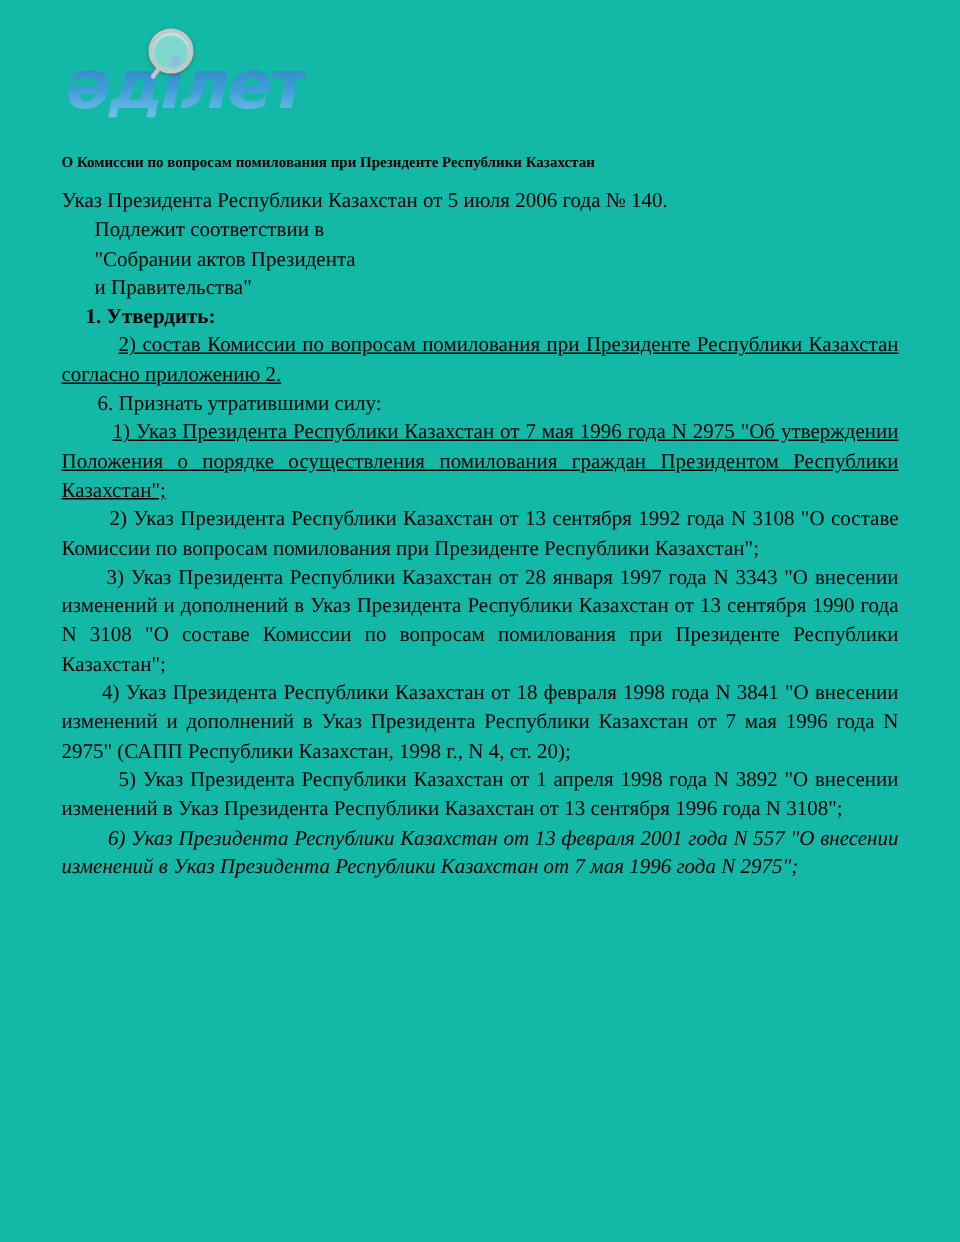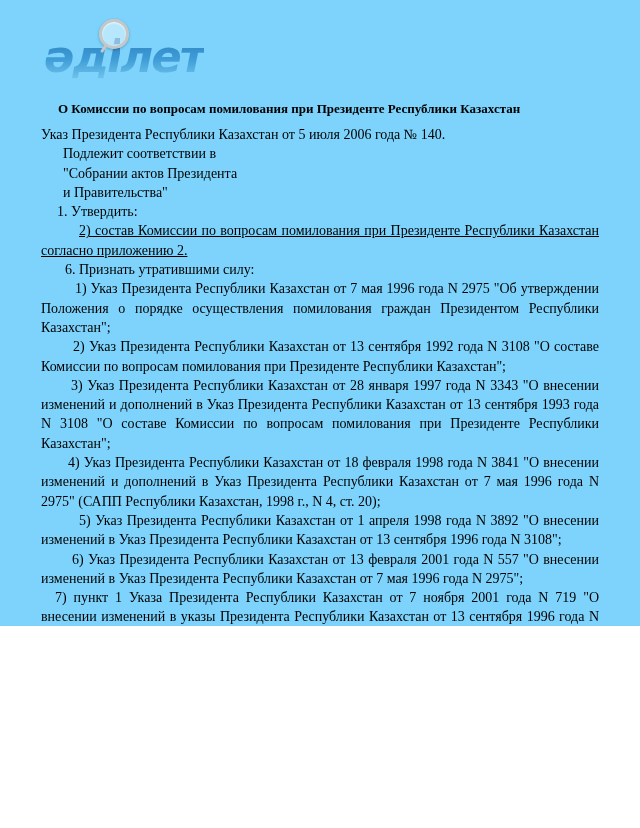--- a/index.html
+++ b/index.html
@@ -4,23 +4,23 @@
 <style>
   html, body { margin: 0; padding: 0; }
   body {
     width: 640px; height: 828px;
     background: #ffffff;
     font-family: "Liberation Serif", serif;
     color: #000000;
   }
   .page {
     position: relative;
-    width: 640px; height: 626px;
+    width: 640px; height: 828px;
     overflow: hidden;
-    background: #7dd3fc;
+    background: #14b8a6;
   }
 
   
   .logo {
     margin: 34px 0 0 44px;
     height: 48px;
     font-family: "DejaVu Sans", sans-serif;
     font-style: italic;
     font-weight: bold;
     font-size: 45px;
@@ -58,22 +58,22 @@
     position: absolute;
     bottom: -7px; left: 0px;
     width: 3px; height: 8px;
     background: #c6c6c6;
     border-radius: 2px;
     transform: rotate(35deg);
   }
 
   
   .doc-title {
-    margin: 17px 41px 0 58px;
-    font-size: 13px;
+    margin: 17px 41px 0 41px;
+    font-size: 10px;
     font-weight: bold;
     line-height: 19px;
   }
   .doc-body {
     margin: 7px 41px 0 41px;
     font-size: 14px;
     line-height: 19.3px;
   }
   .para { margin: 0; }
   .para.justify { text-align: justify; }
@@ -88,25 +88,24 @@
     <span class="brand">әд</span><span class="i-wrap"><span class="lens"></span><span class="brand">і</span></span><span class="brand">лет</span>
   </div>
 
   <h1 class="doc-title">О Комиссии по вопросам помилования при Президенте Республики Казахстан</h1>
 
   <div class="doc-body">
       <p class="para" style="text-indent: 0px;"><span>Указ Президента Республики Казахстан от 5 июля 2006 года № 140.</span></p>
       <p class="para" style="text-indent: 0px; margin-left: 22px;"><span>Подлежит соответствии в</span></p>
       <p class="para" style="text-indent: 0px; margin-left: 22px;"><span>"Собрании актов Президента</span></p>
       <p class="para" style="text-indent: 0px; margin-left: 22px;"><span>и Правительства"</span></p>
-      <p class="para" style="text-indent: 16px;"><span>1. Утвердить:</span></p>
+      <p class="para" style="text-indent: 16px; font-weight: bold;"><span>1. Утвердить:</span></p>
       <p class="para justify" style="text-indent: 38px; text-decoration: underline;"><span>2) состав Комиссии по вопросам помилования при Президенте Республики Казахстан согласно приложению 2.</span></p>
       <p class="para" style="text-indent: 24px;"><span>6. Признать утратившими силу:</span></p>
-      <p class="para justify" style="text-indent: 34px;"><span>1) Указ Президента Республики Казахстан от 7 мая 1996 года N 2975 "Об утверждении Положения о порядке осуществления помилования граждан Президентом Республики Казахстан";</span></p>
+      <p class="para justify" style="text-indent: 34px; text-decoration: underline;"><span>1) Указ Президента Республики Казахстан от 7 мая 1996 года N 2975 "Об утверждении Положения о порядке осуществления помилования граждан Президентом Республики Казахстан";</span></p>
       <p class="para justify" style="text-indent: 32px;"><span>2) Указ Президента Республики Казахстан от 13 сентября 1992 года N 3108 "О составе Комиссии по вопросам помилования при Президенте Республики Казахстан";</span></p>
-      <p class="para justify" style="text-indent: 30px;"><span>3) Указ Президента Республики Казахстан от 28 января 1997 года N 3343 "О внесении изменений и дополнений в Указ Президента Республики Казахстан от 13 сентября 1993 года N 3108 "О составе Комиссии по вопросам помилования при Президенте Республики Казахстан";</span></p>
+      <p class="para justify" style="text-indent: 30px;"><span>3) Указ Президента Республики Казахстан от 28 января 1997 года N 3343 "О внесении изменений и дополнений в Указ Президента Республики Казахстан от 13 сентября 1990 года N 3108 "О составе Комиссии по вопросам помилования при Президенте Республики Казахстан";</span></p>
       <p class="para justify" style="text-indent: 27px;"><span>4) Указ Президента Республики Казахстан от 18 февраля 1998 года N 3841 "О внесении изменений и дополнений в Указ Президента Республики Казахстан от 7 мая 1996 года N 2975" (САПП Республики Казахстан, 1998 г., N 4, ст. 20);</span></p>
       <p class="para justify" style="text-indent: 38px;"><span>5) Указ Президента Республики Казахстан от 1 апреля 1998 года N 3892 "О внесении изменений в Указ Президента Республики Казахстан от 13 сентября 1996 года N 3108";</span></p>
-      <p class="para justify" style="text-indent: 31px;"><span>6) Указ Президента Республики Казахстан от 13 февраля 2001 года N 557 "О внесении изменений в Указ Президента Республики Казахстан от 7 мая 1996 года N 2975";</span></p>
-      <p class="para justify" style="text-indent: 14px;"><span>7) пункт 1 Указа Президента Республики Казахстан от 7 ноября 2001 года N 719 "О внесении изменений в указы Президента Республики Казахстан от 13 сентября 1996 года N 3108 и от 18 июня 1996 года N 3039";</span></p>
+      <p class="para justify" style="text-indent: 31px; font-style: italic;"><span>6) Указ Президента Республики Казахстан от 13 февраля 2001 года N 557 "О внесении изменений в Указ Президента Республики Казахстан от 7 мая 1996 года N 2975";</span></p>
     </div>
 
 </div>
 
 </body></html>

